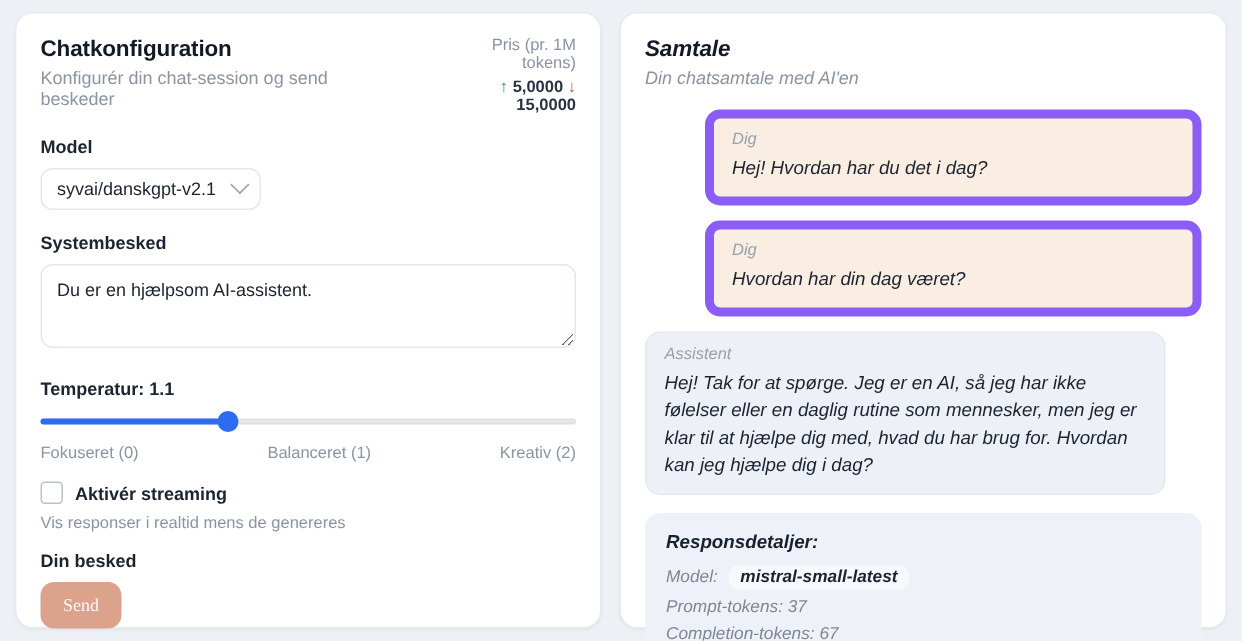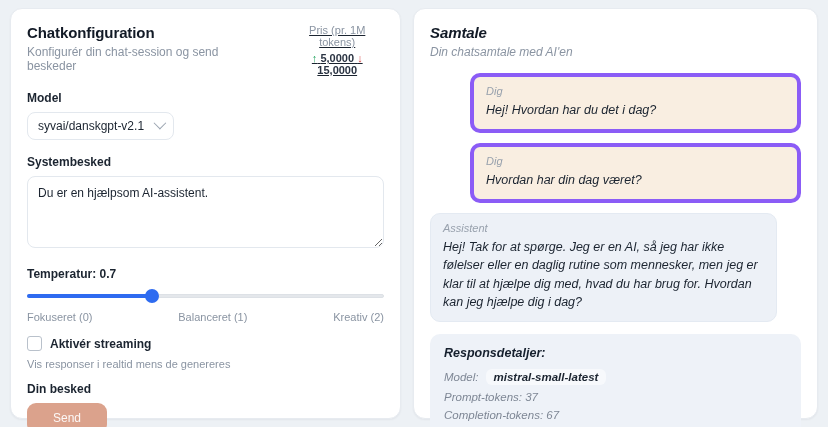--- a/index.html
+++ b/index.html
@@ -20,21 +20,21 @@
     padding: 15px 16px;
     height: 411px;
   }
   .card.left { width: 391px; flex: none; }
   .card.right { flex: 1; font-style: italic; }
 
   
   .hdr { display: flex; justify-content: space-between; align-items: flex-start; gap: 24px; }
   .panel-title { font-size: 15px; font-weight: 700; color: #121a26; letter-spacing: -0.1px; }
   .panel-sub { font-size: 12px; color: #8a94a2; margin-top: 4px; }
-  .price { text-align: center; text-decoration: underline; }
+  .price { text-align: right; }
   .price-label { font-size: 11px; color: #8a94a2; }
   .price-values { font-size: 11px; font-weight: 600; color: #2a3342; margin-top: 4px; }
   .arrow-up { color: #1fa15b; }
   .arrow-down { color: #d64949; }
 
   
   .field-label { font-size: 12px; font-weight: 700; color: #1b2430; }
   .mt-lg { margin-top: 15px; }
   .mt-md { margin-top: 12px; }
   .mt-sm { margin-top: 7px; }
@@ -48,21 +48,21 @@
   .chev { width: 9px; height: 9px; border-right: 1.6px solid #9aa3b0; border-bottom: 1.6px solid #9aa3b0;
     transform: rotate(45deg) translateY(-2px); margin-top: -3px; }
 
   textarea {
     width: 100%; border: 1px solid #e3e8ee; border-radius: 8px;
     padding: 8px 10px; font-family: "Liberation Sans", sans-serif;
     font-size: 12px; color: #1b2430; resize: both; background: #fff;
     line-height: 1.4;
   }
   textarea::placeholder { color: #a8b1bd; }
-  .sys-textarea { height: 72px; }
+  .sys-textarea { height: 56px; }
   .msg-textarea { height: 52px; flex: 1; }
 
   
   .slider { position: relative; height: 14px; margin-top: 8px; }
   .slider-track { position: absolute; left: 0; right: 0; top: 5px; height: 4px; background: #e4e7eb; border-radius: 999px; border: 1px solid #dde1e6; }
   .slider-fill { position: absolute; left: 0; top: 5px; height: 4px; background: #2e6bf0; border-radius: 999px; }
   .slider-thumb { position: absolute; top: 0; width: 14px; height: 14px; background: #2e6bf0; border-radius: 50%; margin-left: -7px; cursor: pointer; }
   .slider-ticks { display: flex; justify-content: space-between; font-size: 11px; color: #8a94a2; margin-top: 8px; }
 
   
@@ -72,28 +72,28 @@
     width: 15px; height: 15px; border: 1.5px solid #b9c1cb; border-radius: 3px;
     background: #fff; cursor: pointer;
   }
   .checkbox-label { font-size: 12px; font-weight: 700; color: #1b2430; cursor: pointer; }
   .helper { font-size: 11px; color: #8a94a2; margin-top: 7px; }
 
   
   .message-row { display: flex; gap: 10px; align-items: flex-start; margin-top: 7px; }
   .send-btn {
     background: #dba28c; color: rgba(255,255,255,0.92);
-    border: none; border-radius: 9px; padding: 8px 26px;
-    font-size: 12px; font-family: Liberation Sans, sans-serif; cursor: pointer;
+    border: none; border-radius: 9px; padding: 8px 15px;
+    font-size: 12px; font-family: Liberation Serif, serif; cursor: pointer;
   }
 
   
   .messages { margin-top: 14px; display: flex; flex-direction: column; gap: 10px; }
   .bubble { border-radius: 10px; padding: 8px 12px 10px; }
-  .bubble.user { margin-left: 40px; background: #f9eee1; border: 4px solid #8b5cf6; }
+  .bubble.user { margin-left: 40px; background: #f9eee1; border: 6px solid #8b5cf6; }
   .bubble.assistant { margin-right: 24px; background: #edf1f7; border: 1px solid #e4eaf2; }
   .role { font-size: 11px; color: #98a1ad; margin-bottom: 4px; }
   .bubble-text { font-size: 12.5px; color: #1b2430; line-height: 1.45; }
 
   .details { margin-top: 12px; background: #eef2f8; border-radius: 10px; padding: 12px 14px 14px; }
   .details-title { font-size: 12.5px; font-weight: 700; color: #16202e; }
   .details-model { margin-top: 9px; font-size: 11.5px; color: #7e8795; display: flex; align-items: center; gap: 7px; }
   .model-badge { background: #f7f9fc; border-radius: 6px; padding: 2px 8px; font-weight: 700; color: #1b2430; font-size: 11.5px; }
   .details-row { font-size: 11.5px; color: #7e8795; margin-top: 6px; }
 </style>
@@ -120,21 +120,21 @@
 
   <div class="field-label mt-lg">Model</div>
   <div class="model-select mt-sm">
     <span>syvai/danskgpt-v2.1</span>
     <span class="chev"></span>
   </div>
 
   <div class="field-label mt-lg">Systembesked</div>
   <textarea class="sys-textarea mt-sm" style="">Du er en hjælpsom AI-assistent.</textarea>
 
-  <div class="field-label mt-lg">Temperatur: 0.7</div>
+  <div class="field-label mt-lg">Temperatur: 1.1</div>
   <div class="slider">
     <div class="slider-track"></div>
     <div class="slider-fill" id="slider-fill" style="width: 35%;"></div>
     <div class="slider-thumb" id="slider-thumb" style="left: 35%;"></div>
   </div>
   <div class="slider-ticks">
     <span>Fokuseret (0)</span>
     <span>Balanceret (1)</span>
     <span>Kreativ (2)</span>
   </div>

